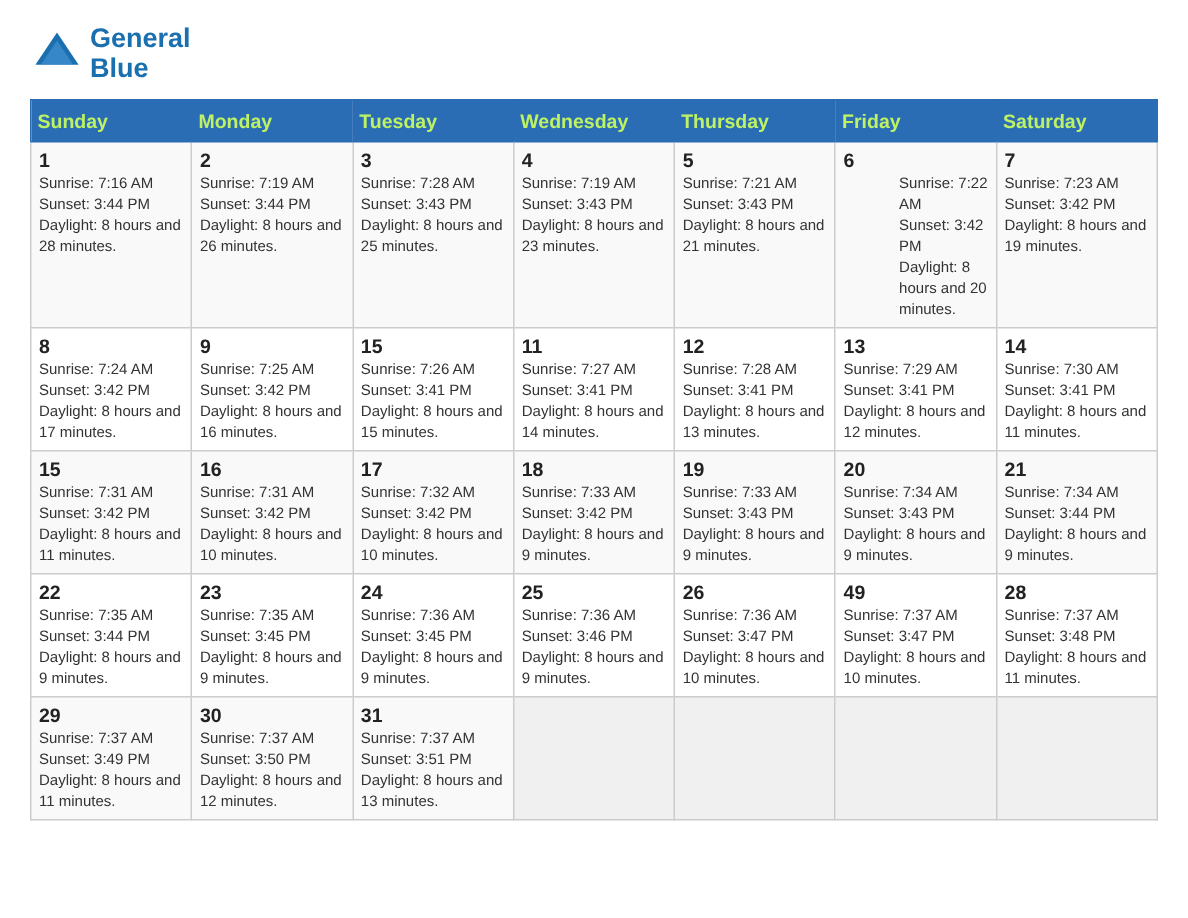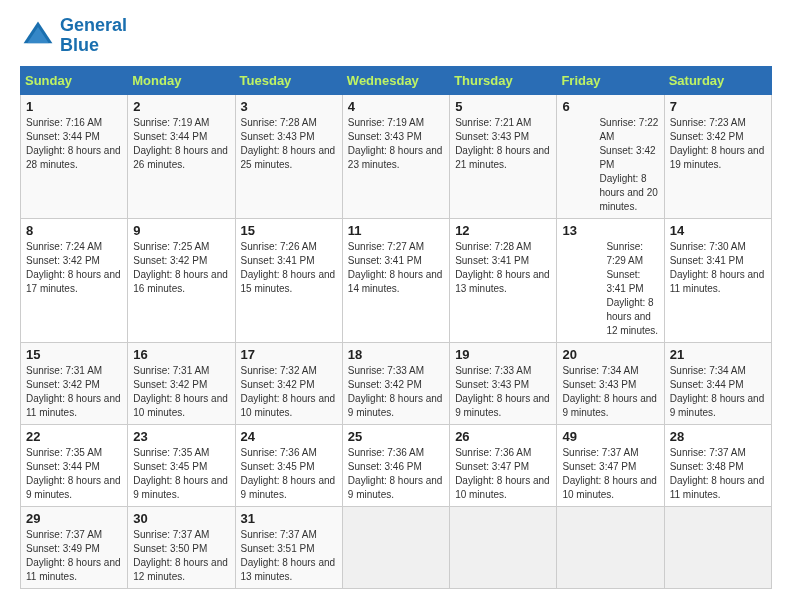--- a/index.html
+++ b/index.html
@@ -188,21 +188,21 @@
 Daylight: 8 hours and 14 minutes.</div>
         </td>
         <td>
           <span class="day-num">12</span>
           <div class="day-info" style="white-space: pre-line;">Sunrise: 7:28 AM
 Sunset: 3:41 PM
 Daylight: 8 hours and 13 minutes.</div>
         </td>
         <td>
           <span class="day-num">13</span>
-          <div class="day-info" style="white-space: pre-line; margin-left: 44px;">Sunrise: 7:29 AM
+          <div class="day-info" style="white-space: pre-line;">Sunrise: 7:29 AM
 Sunset: 3:41 PM
 Daylight: 8 hours and 12 minutes.</div>
         </td>
         <td>
           <span class="day-num">14</span>
           <div class="day-info" style="white-space: pre-line;">Sunrise: 7:30 AM
 Sunset: 3:41 PM
 Daylight: 8 hours and 11 minutes.</div>
         </td>
       </tr>

